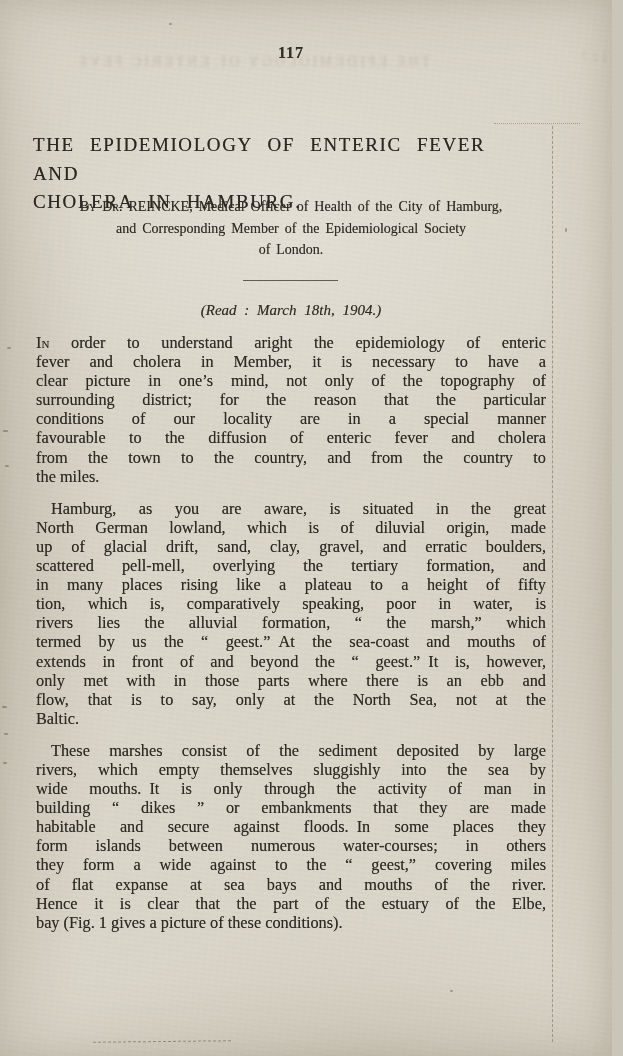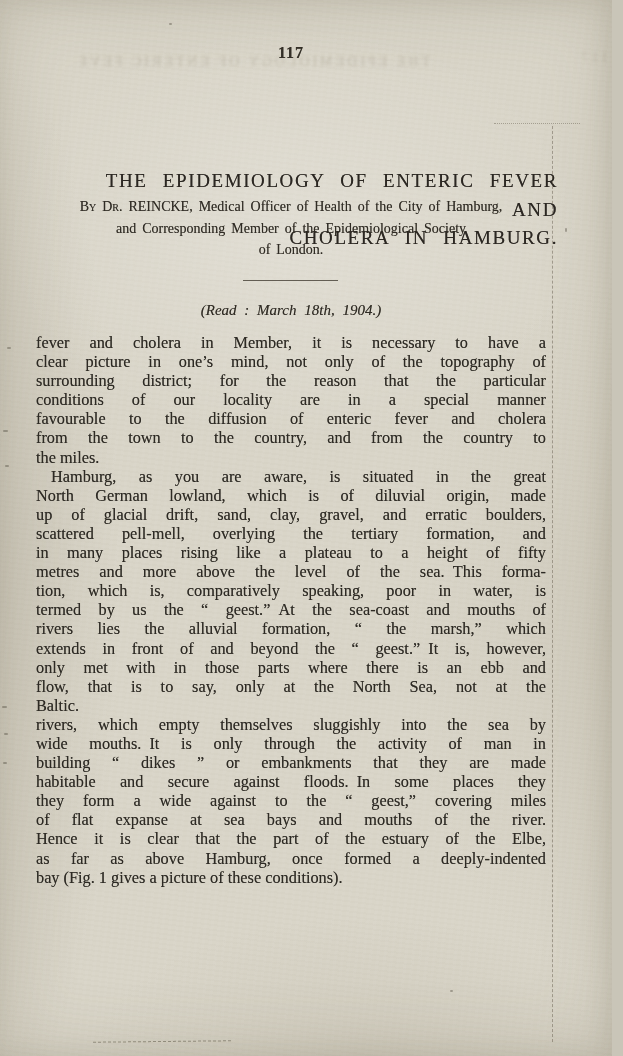--- a/index.html
+++ b/index.html
@@ -47,30 +47,29 @@
     transform: scaleX(-1);
     font-size: 14px;
     letter-spacing: 3px;
   }
   .ghost-left  { top: 54px; left: 80px;  width: 350px; opacity: 0.28; }
   .ghost-right { top: 50px; left: 556px; width: 52px;  opacity: 0.22; }
 
   .title-block {
     position: absolute;
     top: 131px;
-    left: 48px;
-    width: 510px;
-    text-align: right;
+    left: 33px;
+    width: 510px;
+    text-align: left;
     font-size: 19px;
     line-height: 28.5px;
     letter-spacing: 1.6px;
     word-spacing: 9px;
     color: #2b2722;
     text-shadow: 0 0 0.6px rgba(43,39,34,0.6);
-    margin-top: 36px;
   }
 
   .byline {
     position: absolute;
     top: 196px;
     left: 36px;
     width: 510px;
     text-align: center;
     font-size: 14px;
     line-height: 21.5px;
@@ -107,21 +106,21 @@
     top: 333px;
     left: 36px;
     width: 510px;
     font-size: 16.3px;
     line-height: 19.1px;
     color: #2d2a24;
     text-shadow: 0 0 0.45px rgba(45,42,36,0.55);
   }
   .line { text-align: justify; text-align-last: justify; }
   .line.last { text-align-last: left; }
-  .line.indent { text-indent: 15px; }
+  .line.indent { text-indent: 15px; margin-top: 13px; }
   .para { margin: 0; }
 
   
   .dotted-v {
     position: absolute;
     left: 552px; top: 126px;
     height: 916px; width: 0;
     border-left: 1px dashed rgba(103,96,79,0.50);
   }
   .dotted-h-top {
@@ -163,52 +162,53 @@
     <div>and Corresponding Member of the Epidemiological Society</div>
     <div>of London.</div>
   </div>
 
   <div class="separator-rule"></div>
 
   <div class="read-note">(Read : March 18th, 1904.)</div>
 
   <div class="body-text">
       <div class="para">
+        <div class="line"><span class="sc">In</span> order to understand aright the epidemiology of enteric</div>
         <div class="line">fever and cholera in Member, it is necessary to have a</div>
         <div class="line">clear picture in one’s mind, not only of the topography of</div>
         <div class="line">surrounding district; for the reason that the particular</div>
         <div class="line">conditions of our locality are in a special manner</div>
         <div class="line">favourable to the diffusion of enteric fever and cholera</div>
         <div class="line">from the town to the country, and from the country to</div>
         <div class="line last">the miles.</div>
       </div>
       <div class="para">
         <div class="line indent">Hamburg, as you are aware, is situated in the great</div>
         <div class="line">North German lowland, which is of diluvial origin, made</div>
         <div class="line">up of glacial drift, sand, clay, gravel, and erratic boulders,</div>
         <div class="line">scattered pell-mell, overlying the tertiary formation, and</div>
         <div class="line">in many places rising like a plateau to a height of fifty</div>
-        <div class="line">metres and more above the level of the sea. This forma-</div>
         <div class="line">tion, which is, comparatively speaking, poor in water, is</div>
+        <div class="line">rivers lies the alluvial formation, “ the marsh,” which</div>
         <div class="line">termed by us the “ geest.” At the sea-coast and mouths of</div>
-        <div class="line">rivers lies the alluvial formation, “ the marsh,” which</div>
         <div class="line">extends in front of and beyond the “ geest.” It is, however,</div>
         <div class="line">only met with in those parts where there is an ebb and</div>
         <div class="line">flow, that is to say, only at the North Sea, not at the</div>
         <div class="line last">Baltic.</div>
       </div>
       <div class="para">
+        <div class="line indent">These marshes consist of the sediment deposited by large</div>
         <div class="line">rivers, which empty themselves sluggishly into the sea by</div>
         <div class="line">wide mouths. It is only through the activity of man in</div>
         <div class="line">building “ dikes ” or embankments that they are made</div>
         <div class="line">habitable and secure against floods. In some places they</div>
+        <div class="line">form islands between numerous water-courses; in others</div>
         <div class="line">they form a wide against to the “ geest,” covering miles</div>
         <div class="line">of flat expanse at sea bays and mouths of the river.</div>
         <div class="line">Hence it is clear that the part of the estuary of the Elbe,</div>
-        <div class="line">as far as above Hamburg, once formed a deeply-indented</div>
         <div class="line last">bay (Fig. 1 gives a picture of these conditions).</div>
       </div>
     </div>
 
   <div class="dotted-v"></div>
   <div class="dotted-h-top"></div>
   <div class="dash-bottom"></div>
 
   <div class="speck" style="left:7px;  top:347px; width:4px; height:2px;"></div>
   <div class="speck" style="left:3px;  top:430px; width:5px; height:2px;"></div>

